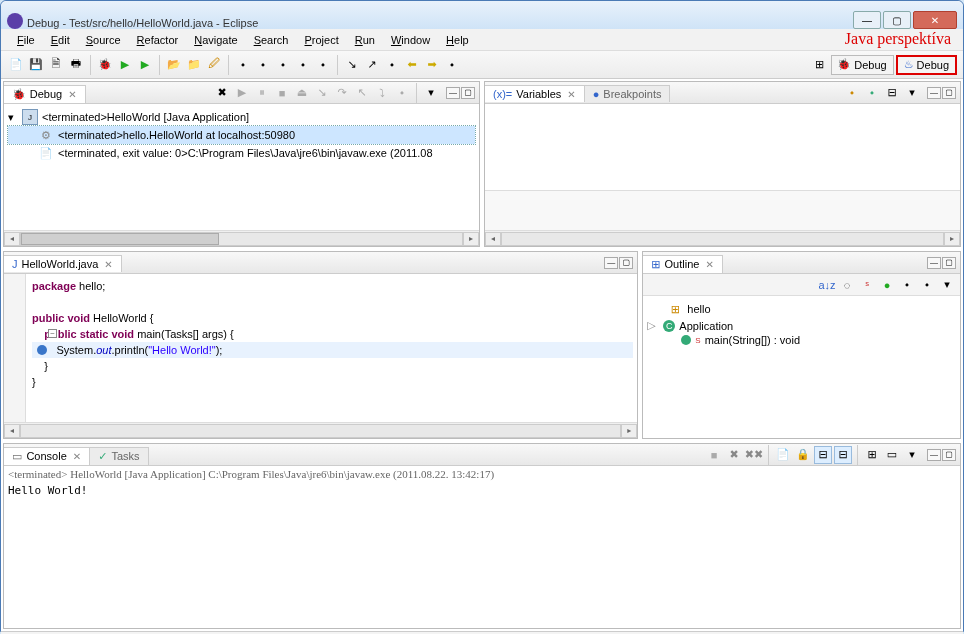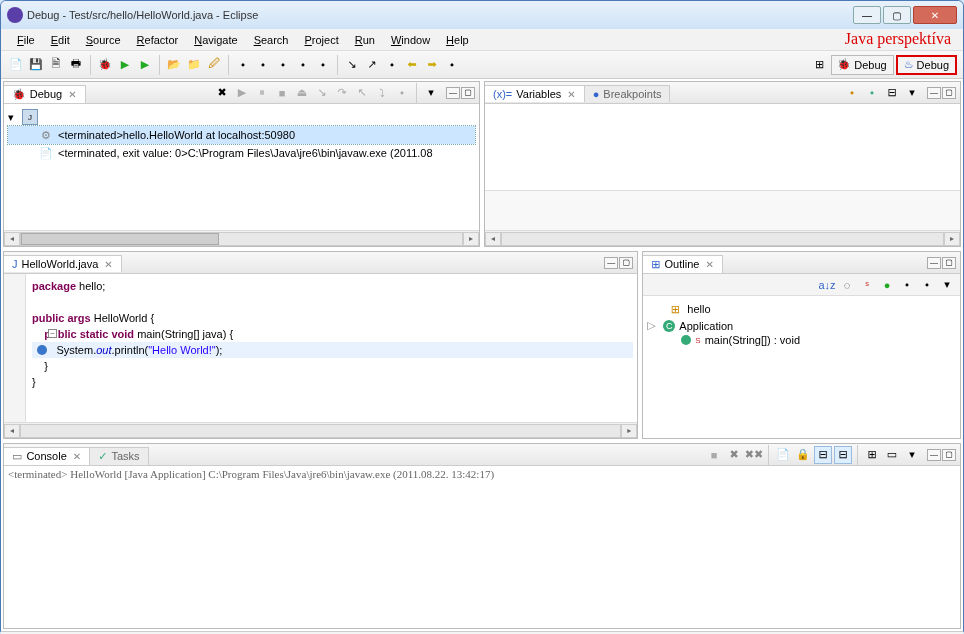--- a/index.html
+++ b/index.html
@@ -1,18 +1,18 @@
 <!DOCTYPE html>
 <html><head>
 <meta charset="utf-8">
 <style>
 * { box-sizing: border-box; margin: 0; padding: 0; font-family: "Segoe UI", Tahoma, sans-serif; font-size: 11px; }
 body { background: #d4e7f7; width: 964px; height: 634px; overflow: hidden; position: relative; }
 .window { border: 1px solid #4a7ab5; border-radius: 6px 6px 0 0; height: 632px; background: #fff; }
-.titlebar { background: linear-gradient(#e8f1fb, #cfe3f7); height: 28px; display: flex; align-items: center; padding: 0 6px; border-radius: 6px 6px 0 0; }
+.titlebar { background: linear-gradient(#e8f1fb, #cfe3f7); height: 28px; display: flex; align-items: flex-end; padding: 0 6px; border-radius: 6px 6px 0 0; }
 .titlebar .icon { width: 16px; height: 16px; margin-right: 4px; background: #5b3fa8; border-radius: 50%; }
 .titlebar .title { color: #333; }
 .winbtns { margin-left: auto; display: flex; gap: 2px; }
 .winbtn { width: 28px; height: 18px; border: 1px solid #8aa; background: #e8f0f8; border-radius: 2px; display:flex; align-items:center; justify-content:center; font-size:10px; }
 .winbtn.close { background: #d46a5a; color: #fff; border-color:#b04030; width:44px; }
 .menubar { background: #f2f2f2; height: 22px; display: flex; align-items: center; padding: 0 8px; border-bottom: 1px solid #ddd; position:relative; }
 .menubar .mitem { padding: 2px 8px; cursor: default; }
 .menubar .mitem u { text-decoration: underline; }
 .annot { position:absolute; right:12px; top:1px; color:#d00; font-size:16px; font-family: "Times New Roman", serif; }
 .toolbar { background: linear-gradient(#f8f8f8, #ececec); height: 28px; display: flex; align-items: center; padding: 0 6px; border-bottom: 1px solid #ccc; gap: 2px; }
@@ -147,20 +147,21 @@
             <div class="minmax">
                 <div>—</div>
                 <div>▢</div>
               </div>
           </div>
         </div>
         <div class="content tree" style="font-family:'Segoe UI';">
           <div class="trow">
             <span style="width:10px;">▾</span>
             <span class="ico" style="background:#cde;border:1px solid #79b;font-size:8px;">J</span>
+            <span>&lt;terminated&gt;HelloWorld [Java Application]</span>
           </div>
           <div class="trow sel">
             <span class="indent" style="width:26px;"></span>
             <span class="ico" style="color:#888;">⚙</span>
             <span>&lt;terminated&gt;hello.HelloWorld at localhost:50980</span>
           </div>
           <div class="trow">
             <span class="indent" style="width:26px;"></span>
             <span class="ico" style="color:#a44;">📄</span>
             <span>&lt;terminated, exit value: 0&gt;C:\Program Files\Java\jre6\bin\javaw.exe (2011.08</span>
@@ -219,22 +220,22 @@
             <div class="minmax">
                 <div>—</div>
                 <div>▢</div>
               </div>
           </div>
         </div>
         <div class="content editor">
           <div class="ruler"></div>
           <div class="codeline"><span class="kw">package</span><span> hello;</span></div>
           <div class="codeline">&nbsp;</div>
-          <div class="codeline"><span class="kw">public args</span><span> HelloWorld {</span></div>
-          <div class="codeline" style="position:relative;"><span class="fold" style="top:3px;">−</span><span>    </span><span class="kw">public static void</span><span> main(String[] java) {</span></div>
+          <div class="codeline"><span class="kw">public void</span><span> HelloWorld {</span></div>
+          <div class="codeline" style="position:relative;"><span class="fold" style="top:3px;">−</span><span>    </span><span class="kw">public static void</span><span> main(Tasks[] args) {</span></div>
           <div class="codeline hl" style="position:relative;"><span class="bp" style="top:3px;"></span><span>        </span><span>System.</span><span class="field">out</span><span>.println(</span><span class="str">"Hello World!"</span><span>);</span></div>
           <div class="codeline"><span>    </span><span>}</span></div>
           <div class="codeline"><span>}</span></div>
         </div>
         <div class="hscroll">
           <div class="arr">◂</div>
             <div class="track"></div>
             <div class="arr">▸</div>
         </div>
       </div>
@@ -308,20 +309,21 @@
             <span class="tbtn">⊞</span>
             <span class="tbtn">▭</span>
             <span class="tbtn">▾</span>
             <div class="minmax">
                 <div>—</div>
                 <div>▢</div>
               </div>
           </div>
         </div>
         <div class="console-head">&lt;terminated&gt; HelloWorld [Java Application] C:\Program Files\Java\jre6\bin\javaw.exe (2011.08.22. 13:42:17)</div>
+        <div class="console-out">Hello World!</div>
       </div>
     </div>
 
   </div>
 
   <div class="statusbar">
     <span class="ico" style="color:#ca0;">◆</span>
   </div>
 
 </div>

